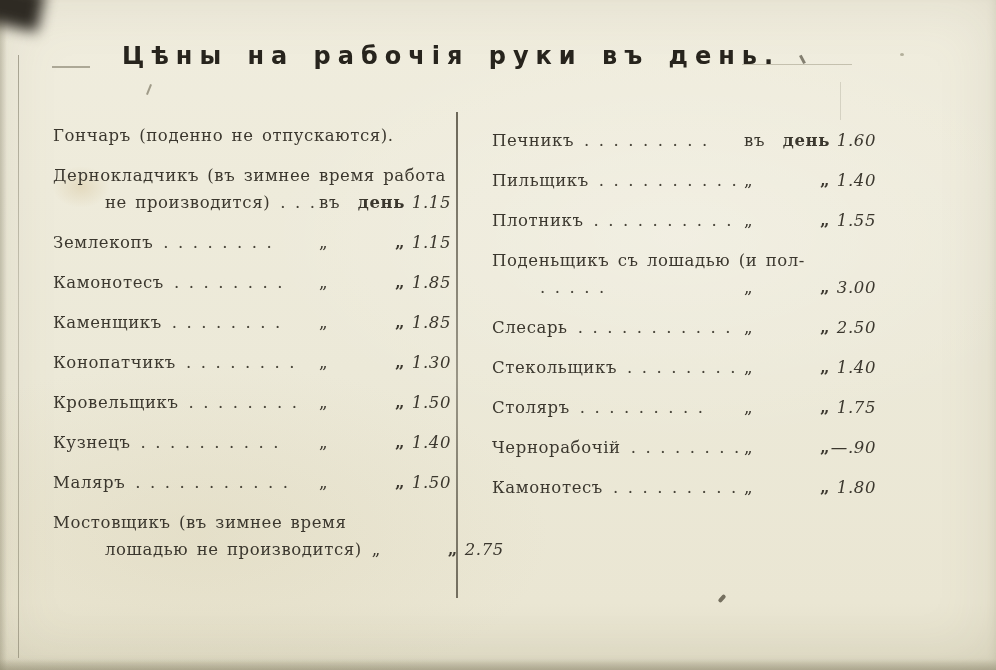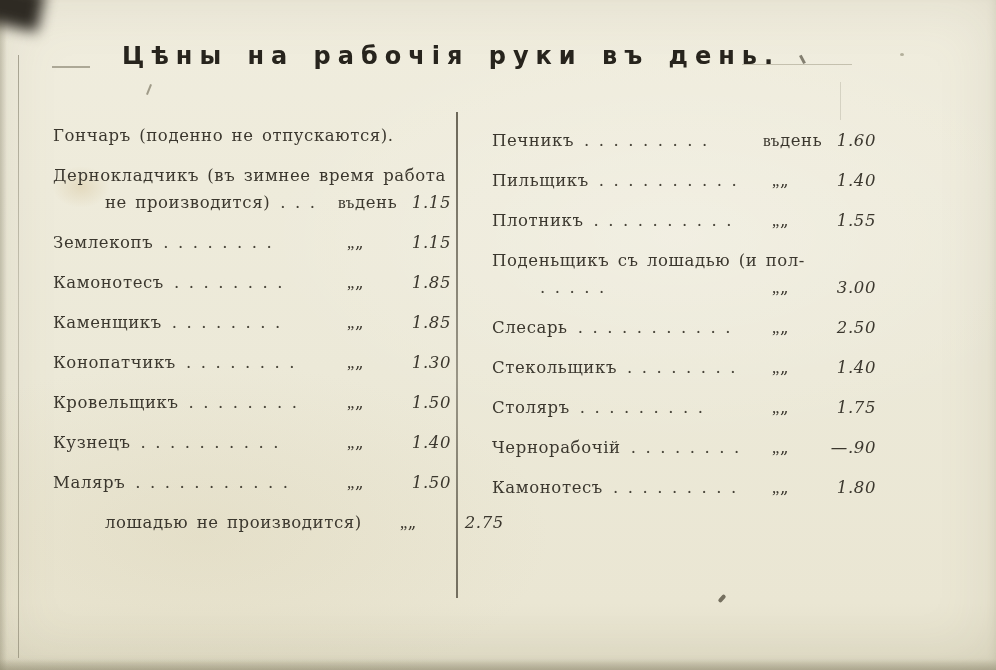--- a/index.html
+++ b/index.html
@@ -49,22 +49,22 @@
   .row{margin-bottom:13px;}
   .line{display:flex;align-items:baseline;line-height:27px;white-space:nowrap;}
   .col-left .line2{padding-left:52px;}
   .col-right .line2{padding-left:38px;}
   .label{flex:none;}
   .dots{
     flex:1;min-width:0;overflow:hidden;
     padding-left:10px;letter-spacing:9.5px;
     color:#454136;
   }
-  .u1{flex:none;width:36px;text-align:right;font-family:Liberation Serif, serif;}
-  .u2{flex:none;width:50px;text-align:left;}
+  .u1{flex:none;width:36px;text-align:left;}
+  .u2{flex:none;width:50px;text-align:right;font-weight:bold;}
   .price{flex:none;width:46px;text-align:right;font-style:italic;}
   
   .stain{position:absolute;left:52px;top:166px;width:58px;height:42px;border-radius:50%;
     background:radial-gradient(ellipse,rgba(185,150,80,0.20),transparent 70%);}
   .mark{position:absolute;background:rgba(105,100,80,0.5);}
   .m1{left:52px;top:66px;width:38px;height:1.5px;}
   .m2{left:742px;top:64px;width:110px;height:1px;background:rgba(125,120,98,0.38);}
   .m3{left:801px;top:55px;width:2.5px;height:9px;transform:rotate(-28deg);background:rgba(72,67,52,0.65);}
   .m4{left:900px;top:53px;width:4px;height:3px;border-radius:50%;background:rgba(120,115,90,0.5);}
   .m5{left:148px;top:84px;width:2px;height:11px;transform:rotate(22deg);background:rgba(95,90,68,0.55);}
@@ -165,20 +165,23 @@
       <div class="row">
         <div class="line">
           <span class="label">Маляръ</span>
           <span class="dots">...........</span>
           <span class="u1">„</span>
           <span class="u2">„</span>
           <span class="price">1.50</span>
         </div>
       </div>
       <div class="row">
+        <div class="line">
+          <span class="label">Мостовщикъ (въ зимнее время</span>
+        </div>
         <div class="line line2">
           <span class="label">лошадью не производится)</span>
           <span class="dots"></span>
           <span class="u1">„</span>
           <span class="u2">„</span>
           <span class="price">2.75</span>
         </div>
       </div>
     </div>
   <div class="col col-right" id="col-1">

